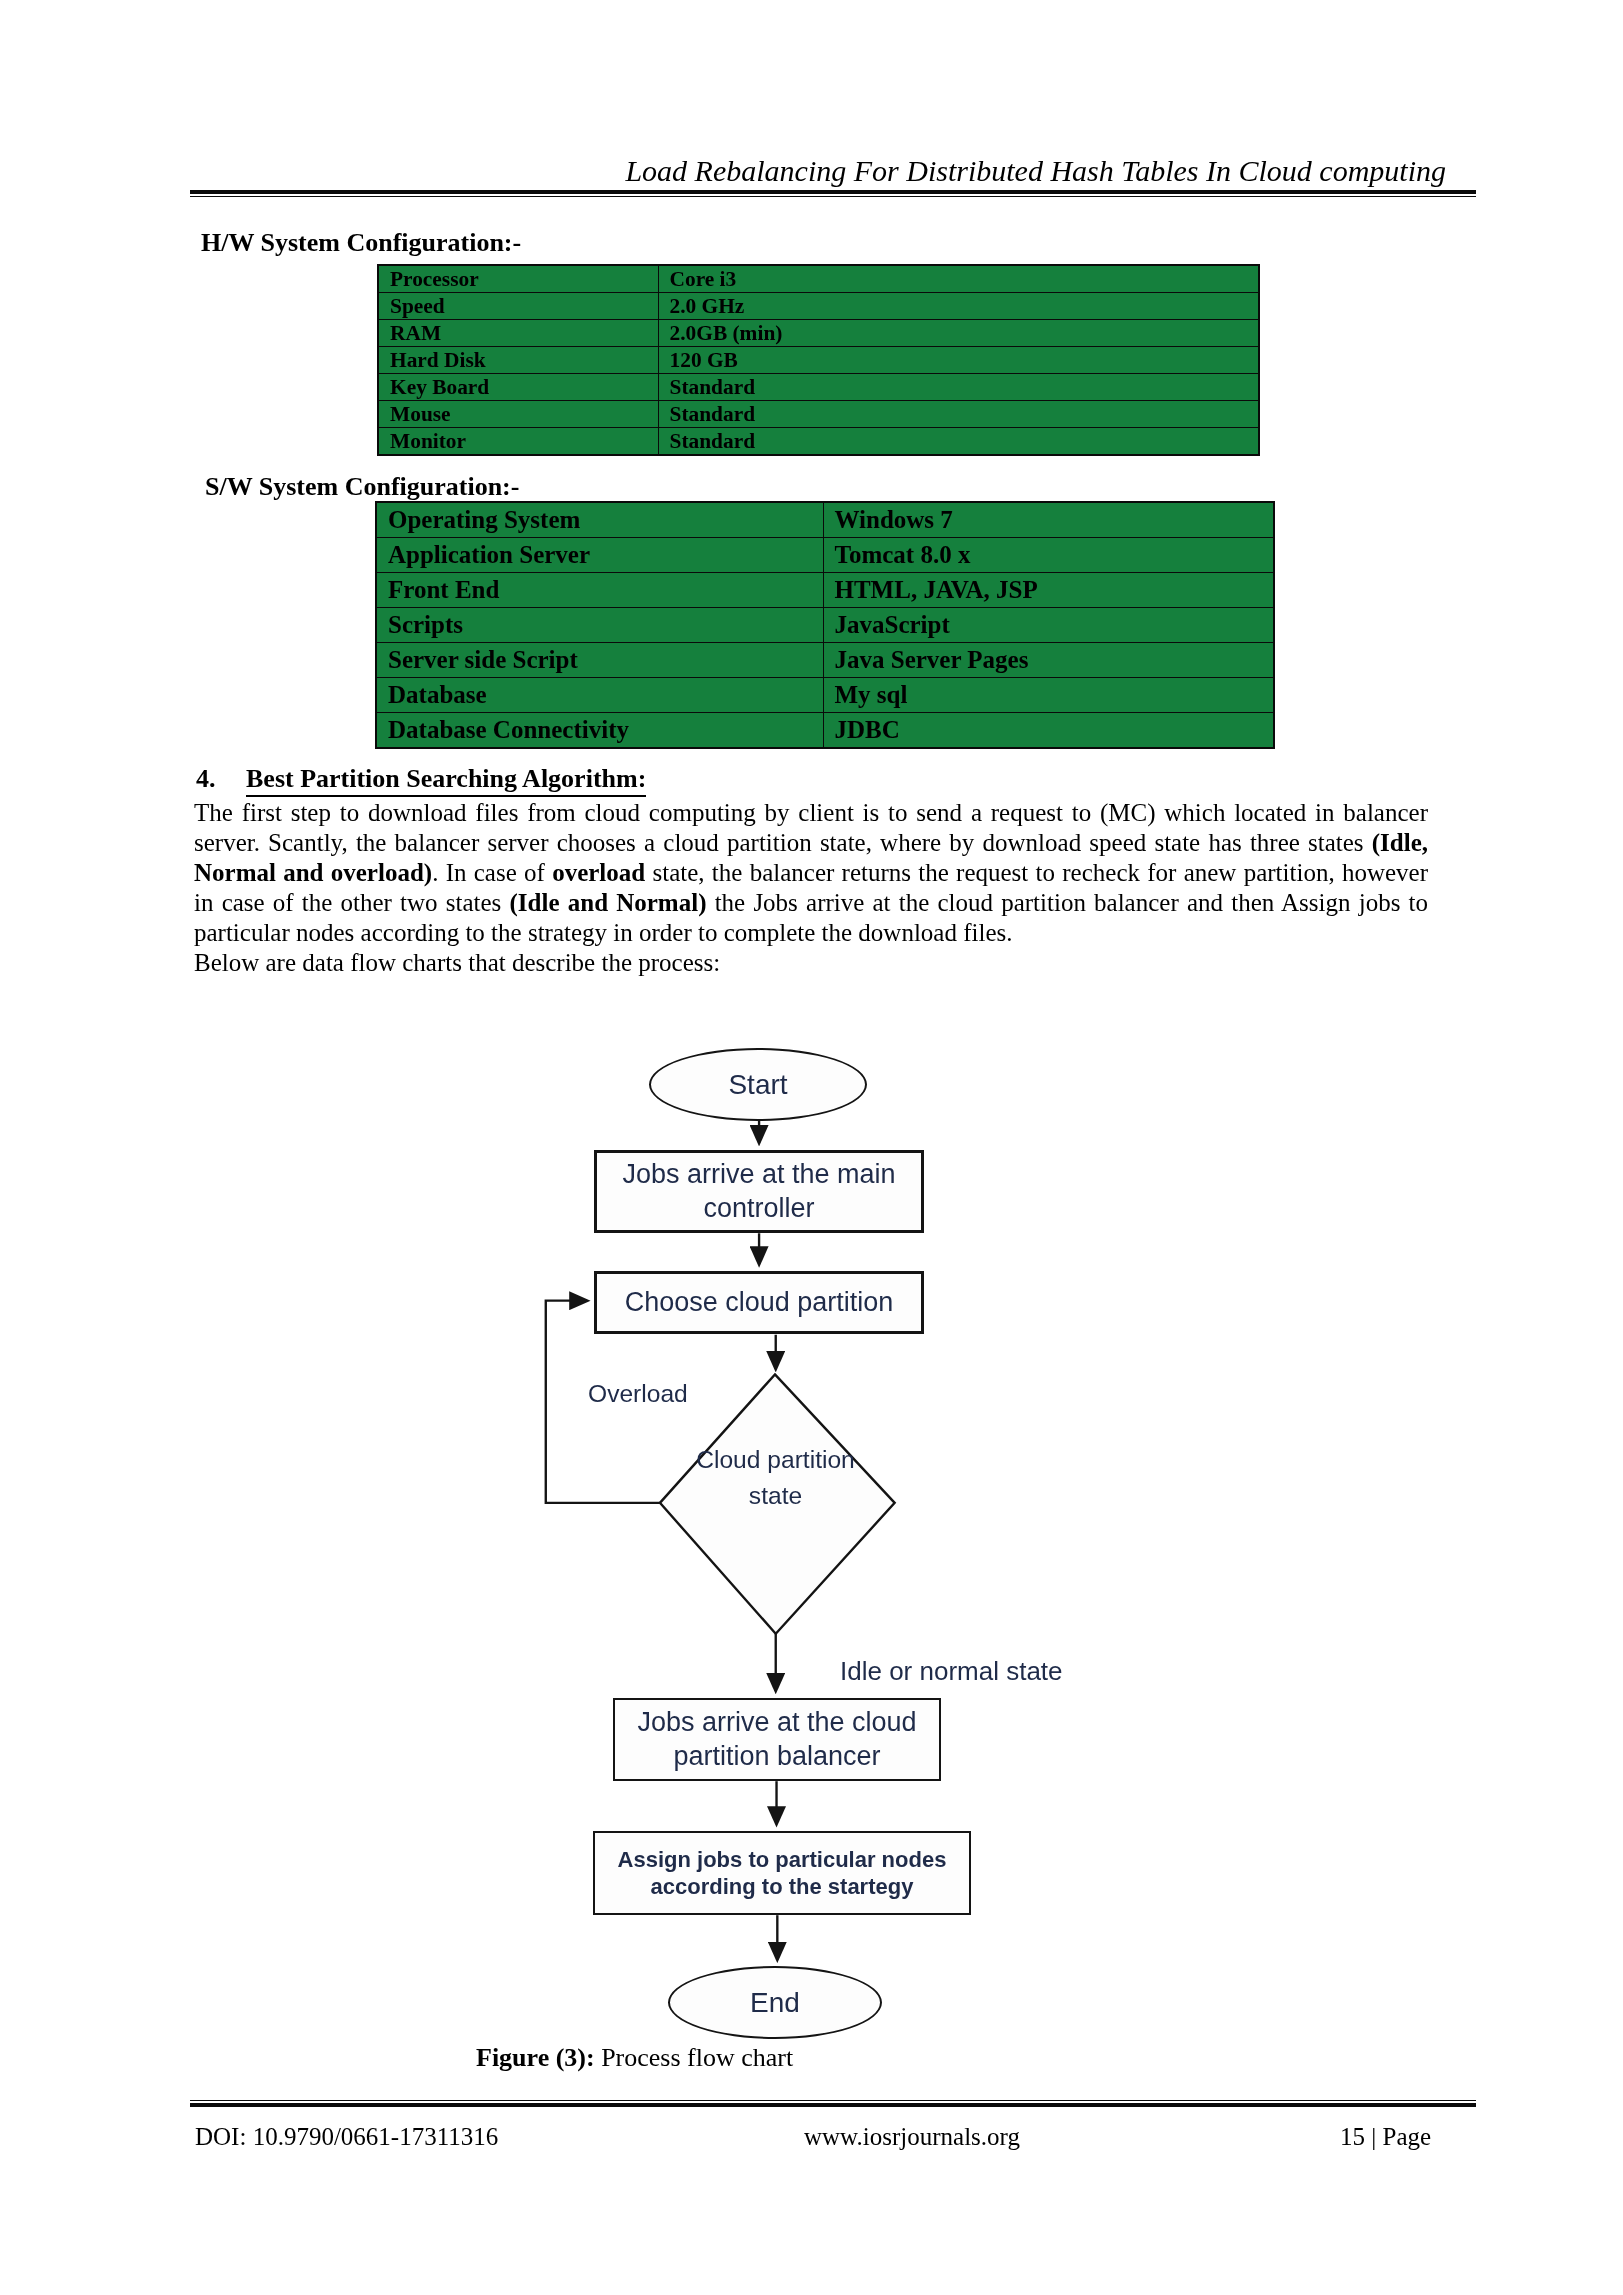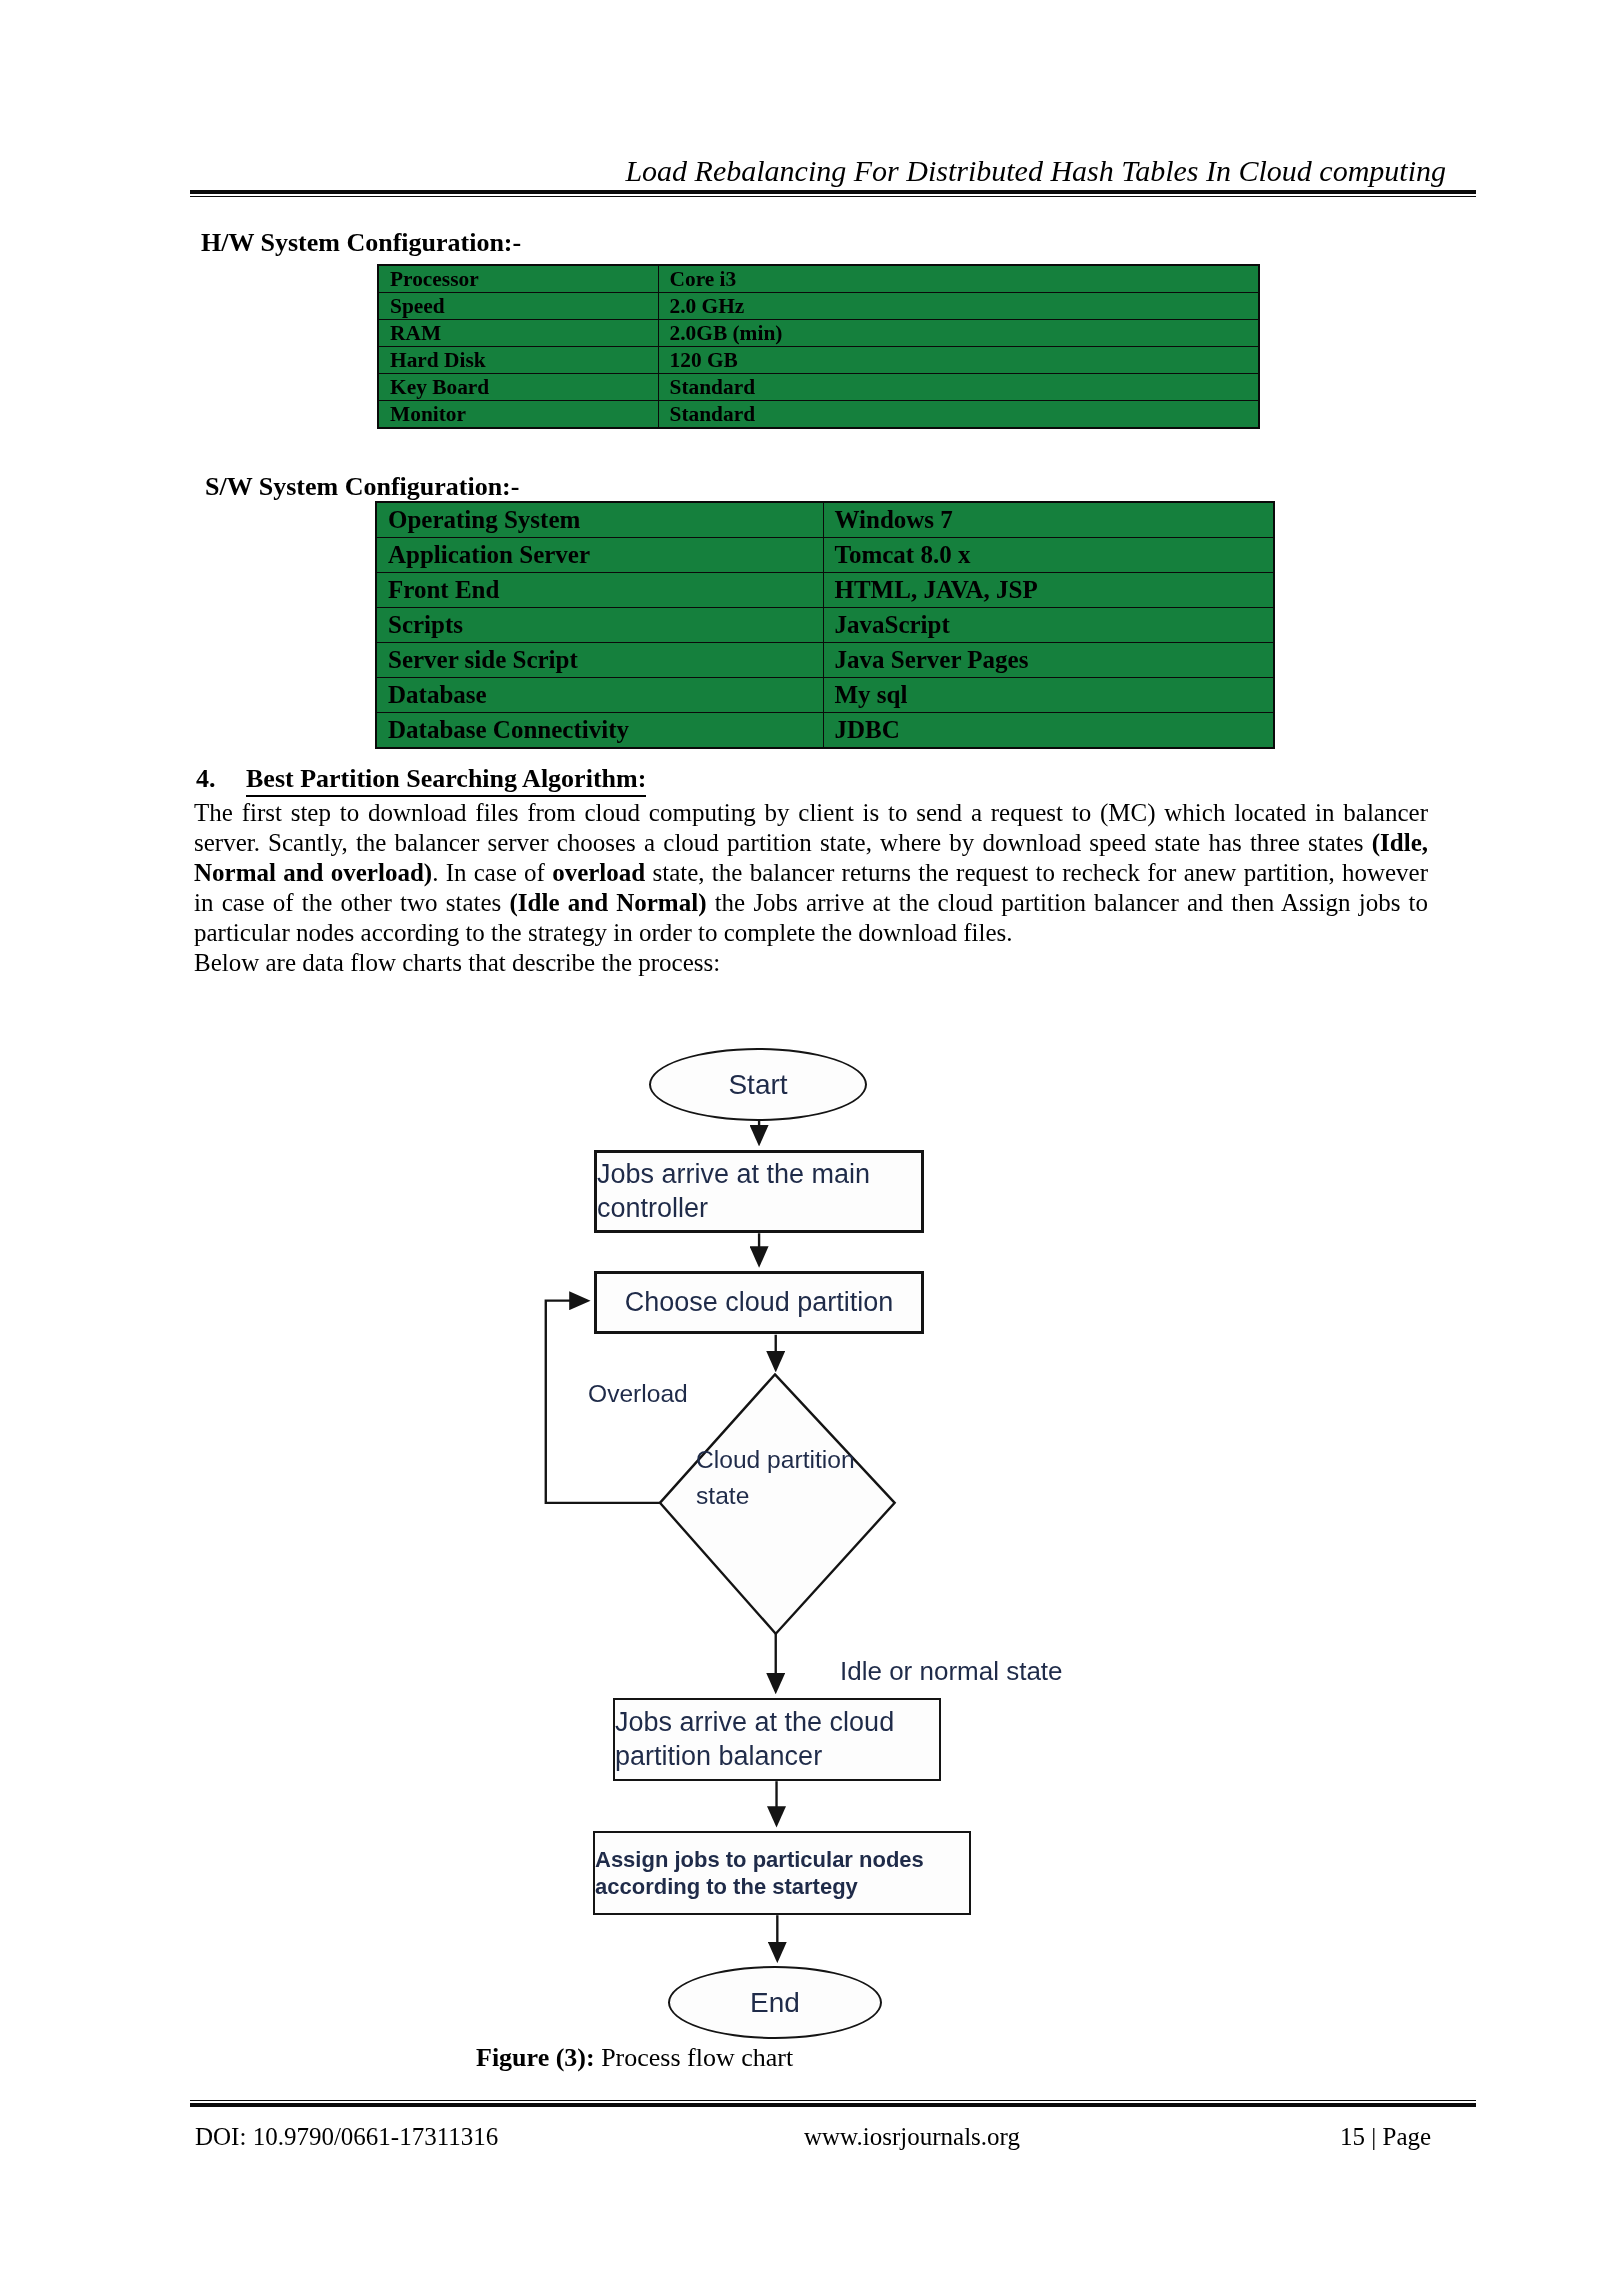--- a/index.html
+++ b/index.html
@@ -43,21 +43,21 @@
   .s4-heading .num{display:inline-block;width:50px;}
   .s4-heading .txt{border-bottom:2.4px solid #000;padding-bottom:1.6px;}
   .s4-body{left:194px;top:798px;width:1234px;font-size:25px;line-height:30px;}
   .s4-body p{margin:0;text-align:justify;}
   .s4-body .below-line{text-align:left;}
 
   
   .fc-svg{left:476px;top:1023px;}
   .fc-node{
     font-family:"Liberation Sans", sans-serif;color:#1f2b49;
-    display:flex;align-items:center;justify-content:center;text-align:left;
+    display:flex;align-items:center;justify-content:center;text-align:center;
     background:#fdfdfd;box-sizing:border-box;line-height:1.25;
   }
   .fc-ellipse{border:2.4px solid #141414;border-radius:50%;font-size:28px;}
   .fc-start{left:649px;top:1048px;width:218px;height:73px;}
   .fc-end{left:668px;top:1966px;width:214px;height:73px;}
   .fc-box{border:3.2px solid #141414;font-size:27px;}
   .fc-box1{left:594px;top:1150px;width:330px;height:83px;}
   .fc-box2{left:594px;top:1271px;width:330px;height:63px;}
   .fc-box3{left:613px;top:1698px;width:328px;height:83px;border-width:2.4px;}
   .fc-box4{left:593px;top:1831px;width:378px;height:84px;border-width:2.4px;font-size:22px;font-weight:bold;}
@@ -111,20 +111,24 @@
       </tr>
       <tr>
         <td>Hard Disk</td>
         <td>120 GB</td>
       </tr>
       <tr>
         <td>Key Board</td>
         <td>Standard</td>
       </tr>
       <tr>
+        <td>Mouse</td>
+        <td>Standard</td>
+      </tr>
+      <tr>
         <td>Monitor</td>
         <td>Standard</td>
       </tr>
     </tbody>
 </table>
 
 <div class="abs sec-heading sw-heading">S/W System Configuration:-</div>
 <table class="abs cfg sw-table">
   <colgroup>
       <col style="width:447px">

